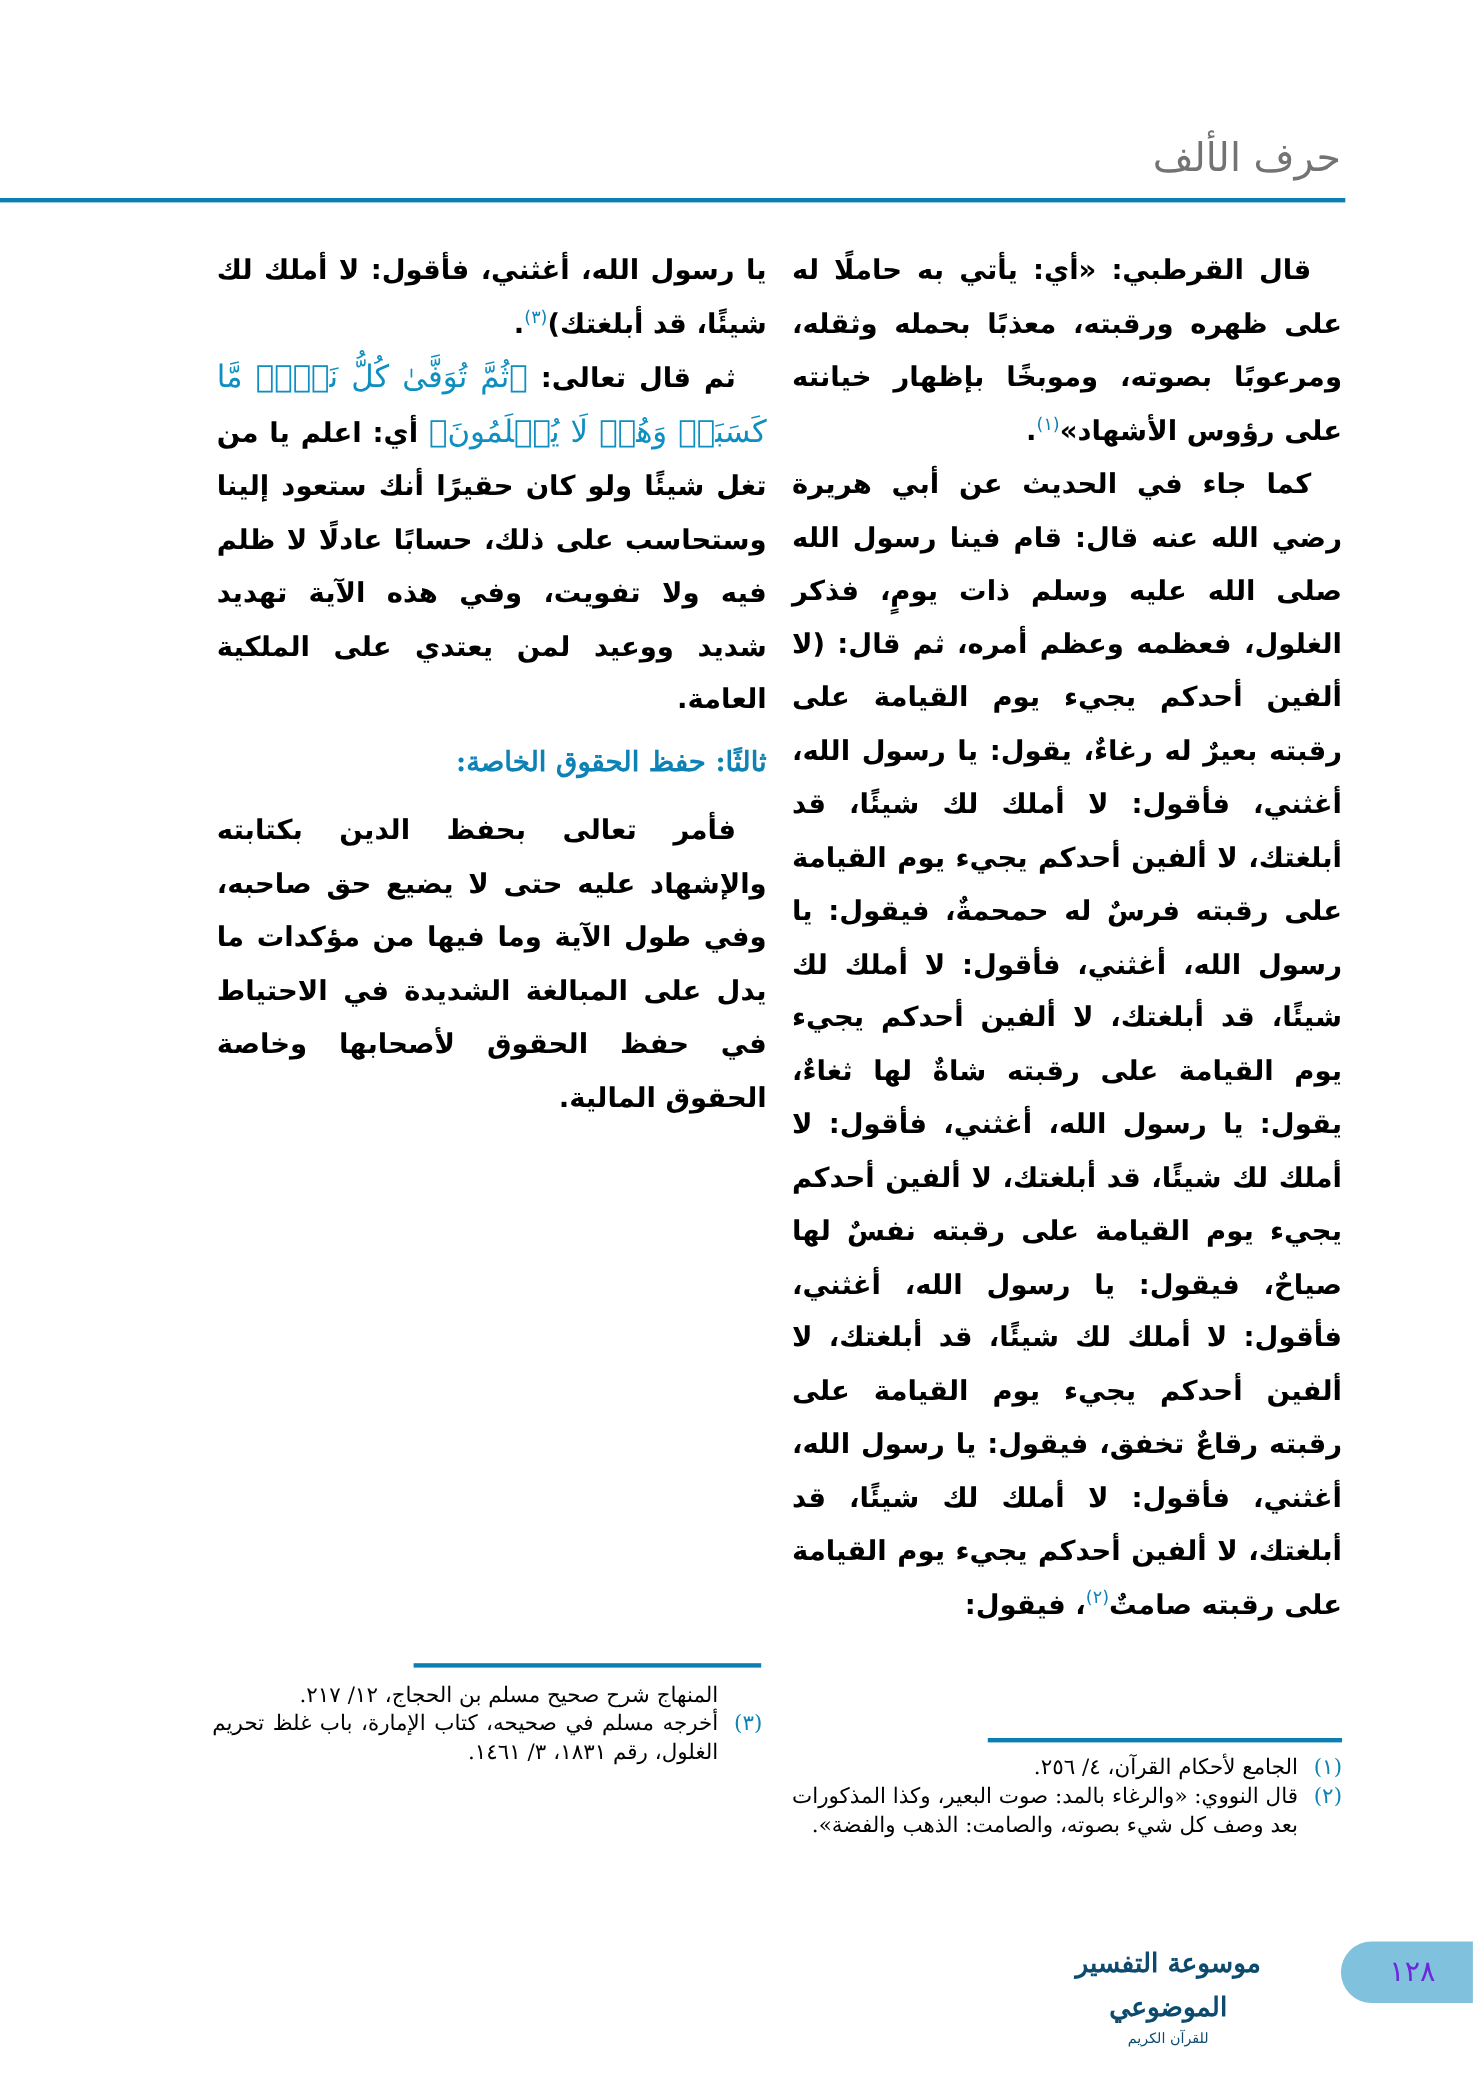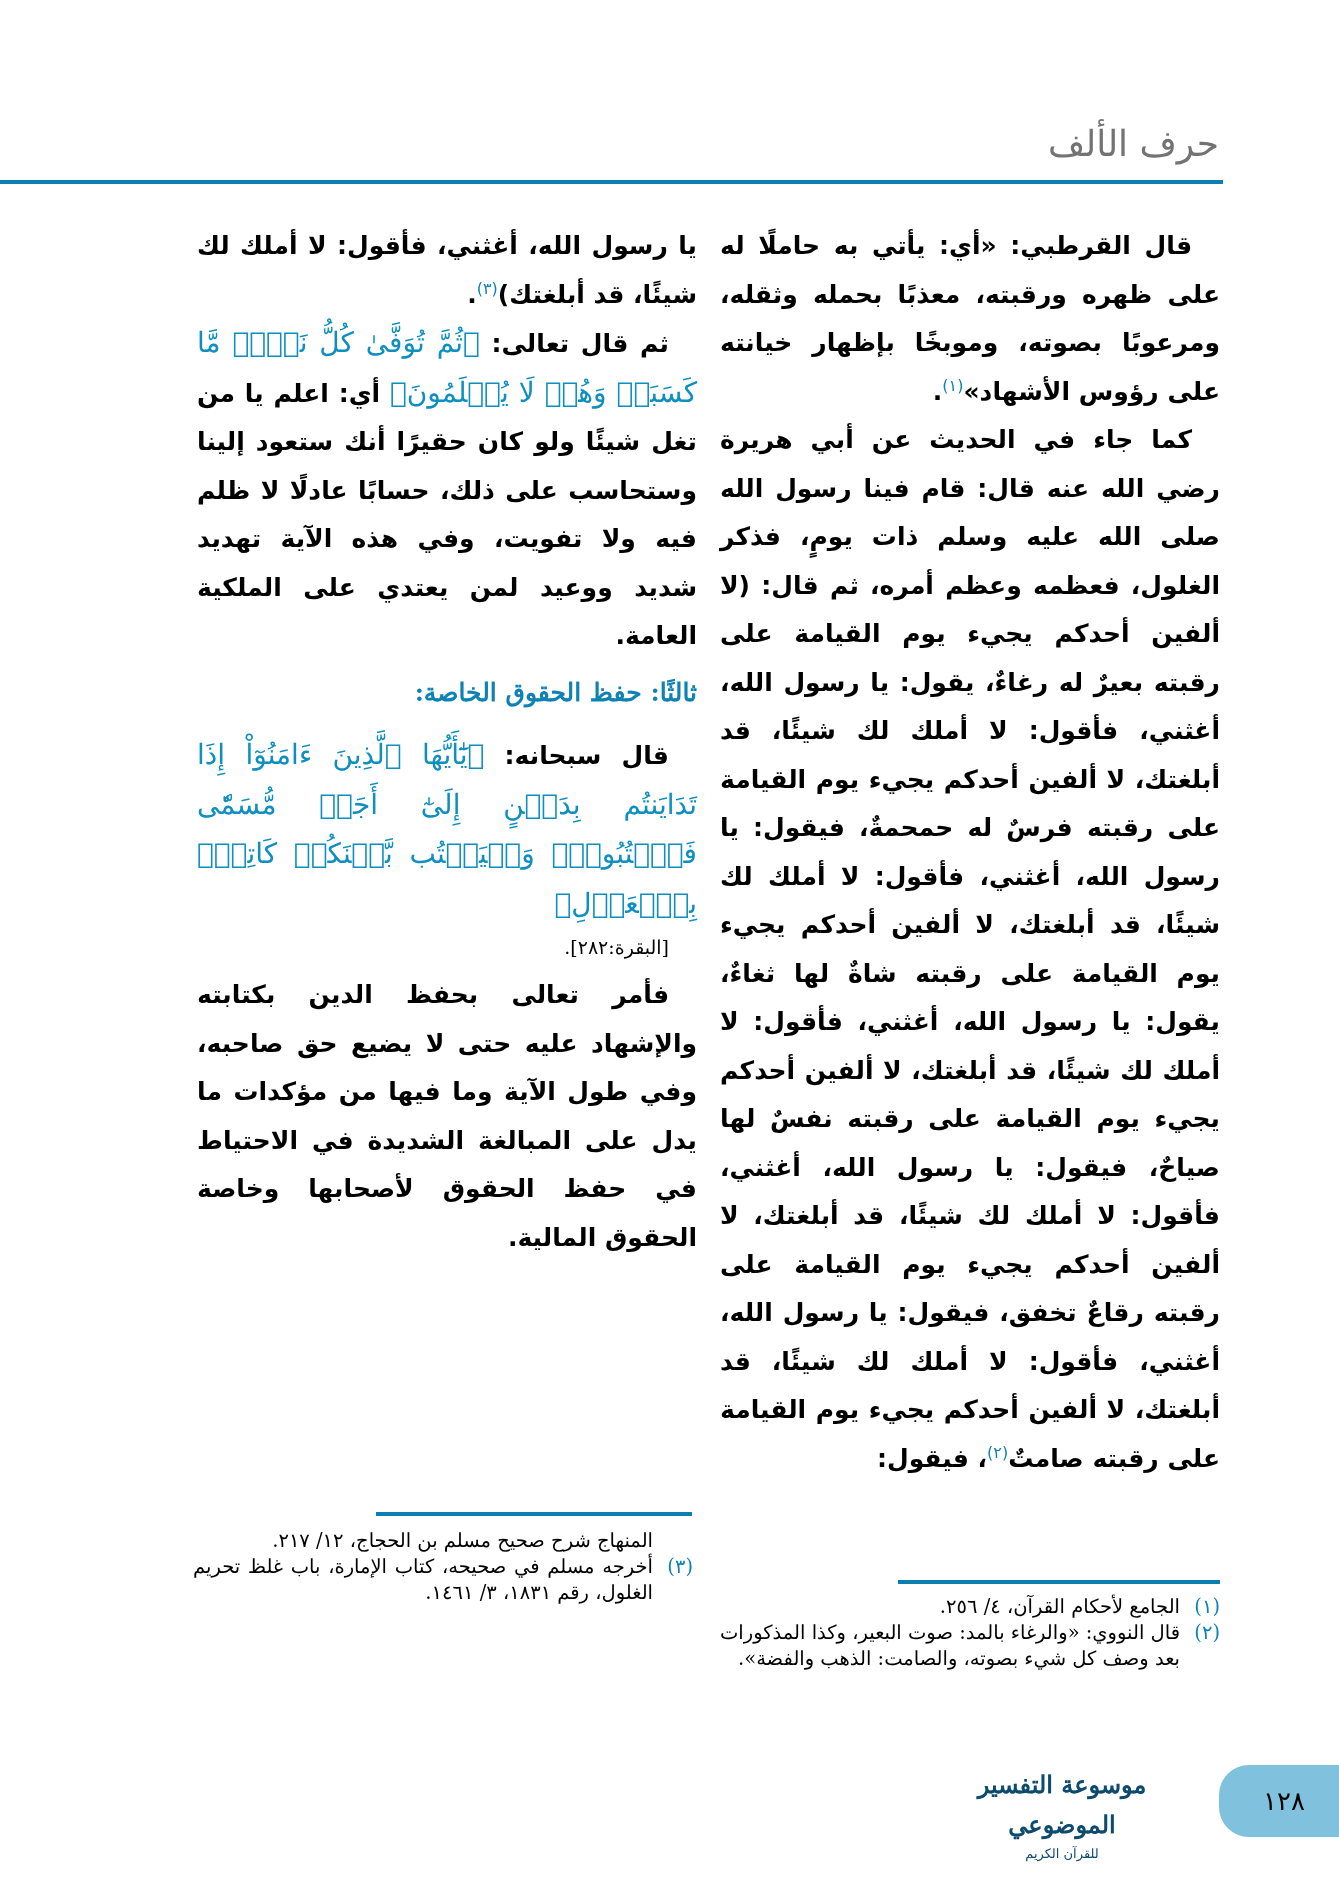--- a/index.html
+++ b/index.html
@@ -53,23 +53,23 @@
   .footnotes {
     position: absolute; font-family: "DejaVu Serif", serif; font-weight: normal;
     font-size: 19.5px; line-height: 26px; text-align: justify;
   }
   .footnotes.right { right: 119px; top: 1594px; width: 500px; }
   .footnotes.left { right: 646px; top: 1528px; width: 500px; }
   .fn { display: flex; flex-direction: row; }
   .fn-num { color: #0e82b4; width: 40px; flex: 0 0 40px; }
   .fn-text { flex: 1; }
   .page-badge {
-    position: absolute; right: 0; top: 1765px; width: 120px; height: 72px;
+    position: absolute; right: 0; top: 1765px; width: 120px; height: 56px;
     background: #80c1de; border-radius: 30px 0 0 30px;
-    color: #000000; font-size: 26px; display: flex; align-items: center;
+    color: #6d28d9; font-size: 26px; display: flex; align-items: center;
     justify-content: center; padding-left: 10px; box-sizing: border-box;
     font-family: "DejaVu Sans", sans-serif;
   }
   .logo {
     position: absolute; right: 164px; top: 1765px; width: 226px; height: 80px;
     text-align: center; color: #0c4a6e; font-family: "DejaVu Serif", serif;
   }
   .logo-main { font-size: 24px; line-height: 40px; font-weight: bold; letter-spacing: -1px; }
   .logo-sub { font-size: 13px; line-height: 18px; }
 </style>
@@ -91,25 +91,20 @@
 <div class="col col-left">
   <p class="para noindent">
     <span>يا رسول الله، أغثني، فأقول: لا أملك لك شيئًا، قد أبلغتك)</span><span class="sup">(٣)</span><span>.</span>
   </p>
   <p class="para">
     <span>ثم قال تعالى:</span>
     <span class="verse">﴿ثُمَّ تُوَفَّىٰ كُلُّ نَفۡسٖ مَّا كَسَبَتۡ وَهُمۡ لَا يُظۡلَمُونَ﴾</span>
     <span>أي: اعلم يا من تغل شيئًا ولو كان حقيرًا أنك ستعود إلينا وستحاسب على ذلك، حسابًا عادلًا لا ظلم فيه ولا تفويت، وفي هذه الآية تهديد شديد ووعيد لمن يعتدي على الملكية العامة.</span>
   </p>
   <p class="subheading">ثالثًا: حفظ الحقوق الخاصة:</p>
-  <p class="para">
-    <span>قال سبحانه:</span>
-    <span class="verse">﴿يَٰٓأَيُّهَا ٱلَّذِينَ ءَامَنُوٓاْ إِذَا تَدَايَنتُم بِدَيۡنٍ إِلَىٰٓ أَجَلٖ مُّسَمّٗى فَٱكۡتُبُوهُۚ وَلۡيَكۡتُب بَّيۡنَكُمۡ كَاتِبُۢ بِٱلۡعَدۡلِ﴾</span>
-    <span class="ref">[البقرة:٢٨٢].</span>
-  </p>
   <p class="para">فأمر تعالى بحفظ الدين بكتابته والإشهاد عليه حتى لا يضيع حق صاحبه، وفي طول الآية وما فيها من مؤكدات ما يدل على المبالغة الشديدة في الاحتياط في حفظ الحقوق لأصحابها وخاصة الحقوق المالية.</p>
 </div>
 
 <div class="fn-rule right"></div>
 <div class="footnotes right">
   <div class="fn">
     <span class="fn-num">(١)</span>
     <span class="fn-text">الجامع لأحكام القرآن، ٤/ ٢٥٦.</span>
   </div>
   <div class="fn">

